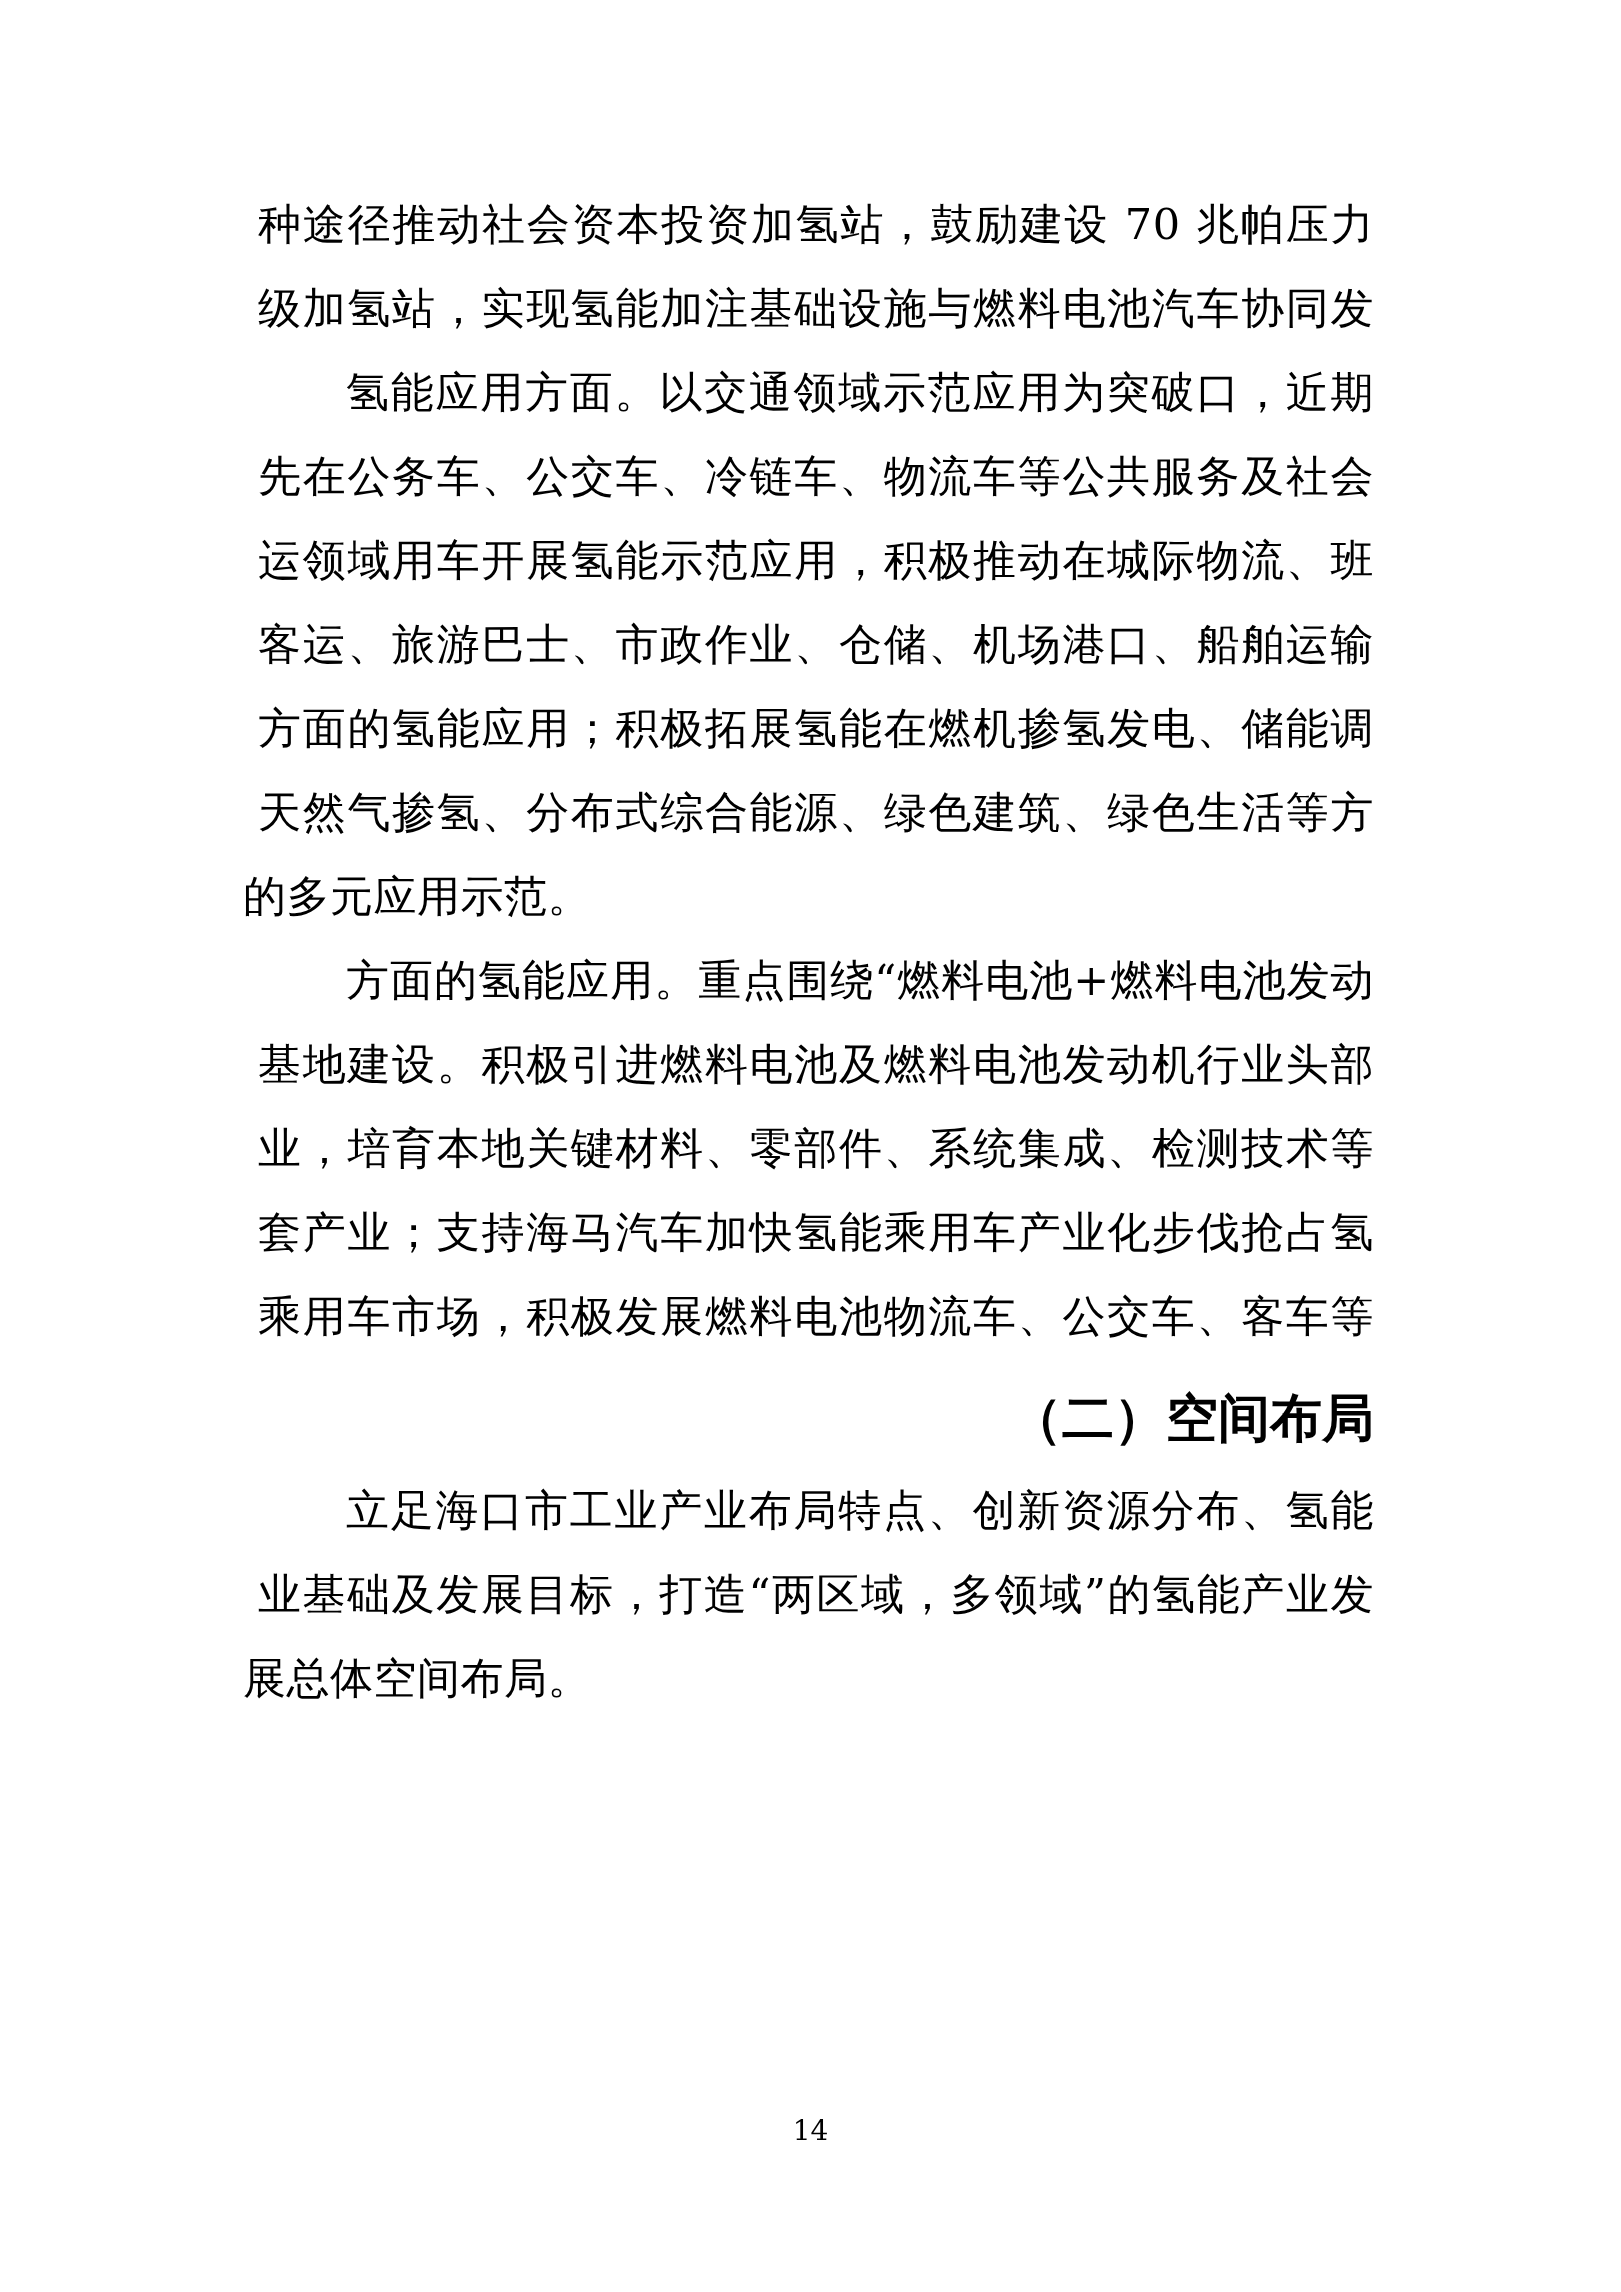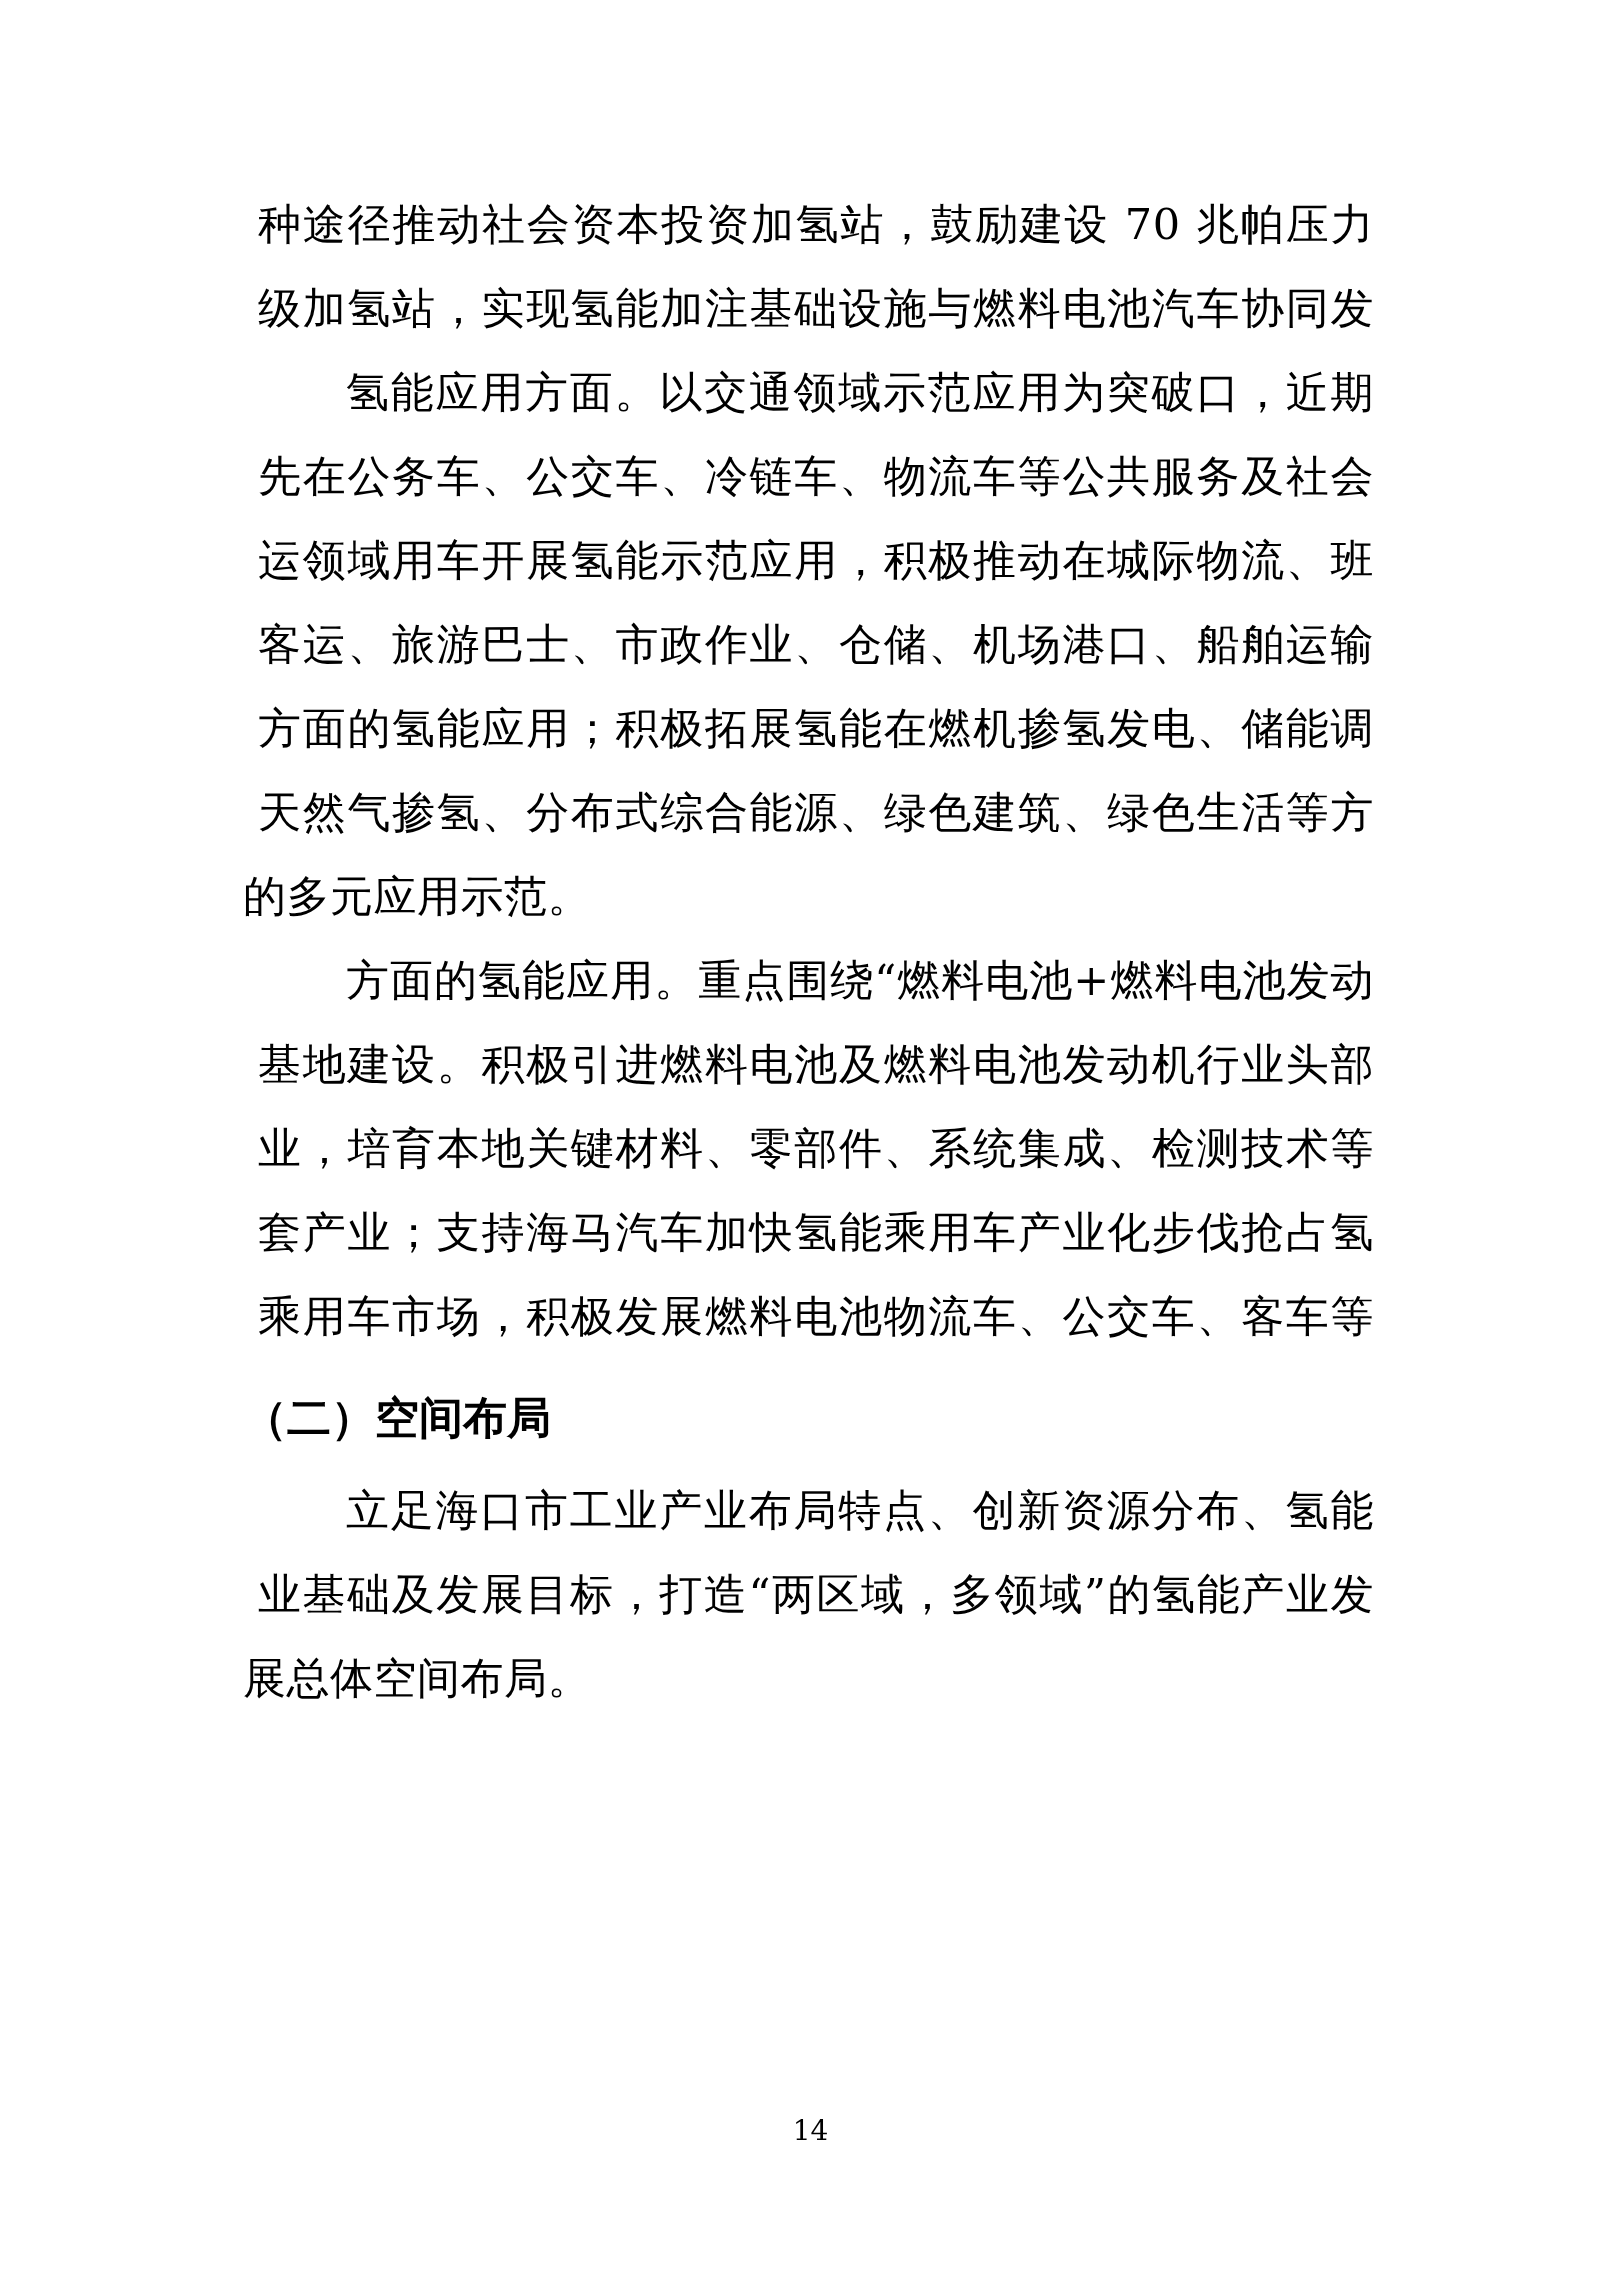--- a/index.html
+++ b/index.html
@@ -28,25 +28,26 @@
     letter-spacing: 0.5px;
     white-space: nowrap;
   }
   .line.just { text-align-last: justify; white-space: normal; margin-left: 15px; }
   .line.end  { text-align-last: left; }
   .line.indent { text-indent: 88px; }
   .lead { font-weight: 400; }
   .heading {
     height: 84px;
     line-height: 84px;
-    font-size: 44px;
+    font-size: 52px;
     font-weight: 700;
     margin-top: 17.6px;
     overflow: hidden;
     white-space: nowrap;
+    text-align: right;
   }
   .p-after-heading { margin-top: 8.8px; }
   .footer {
     position: absolute;
     left: 0;
     right: 0;
     top: 2107px;
     height: 47px;
     line-height: 47px;
     text-align: center;

